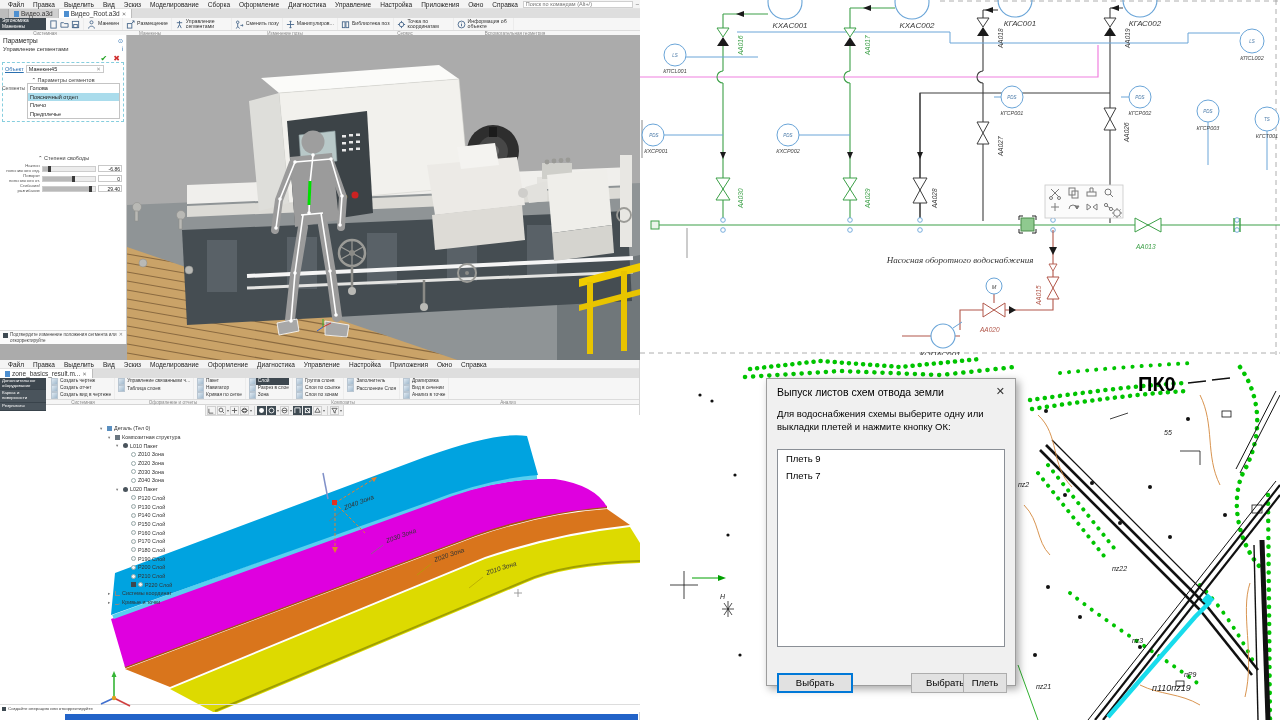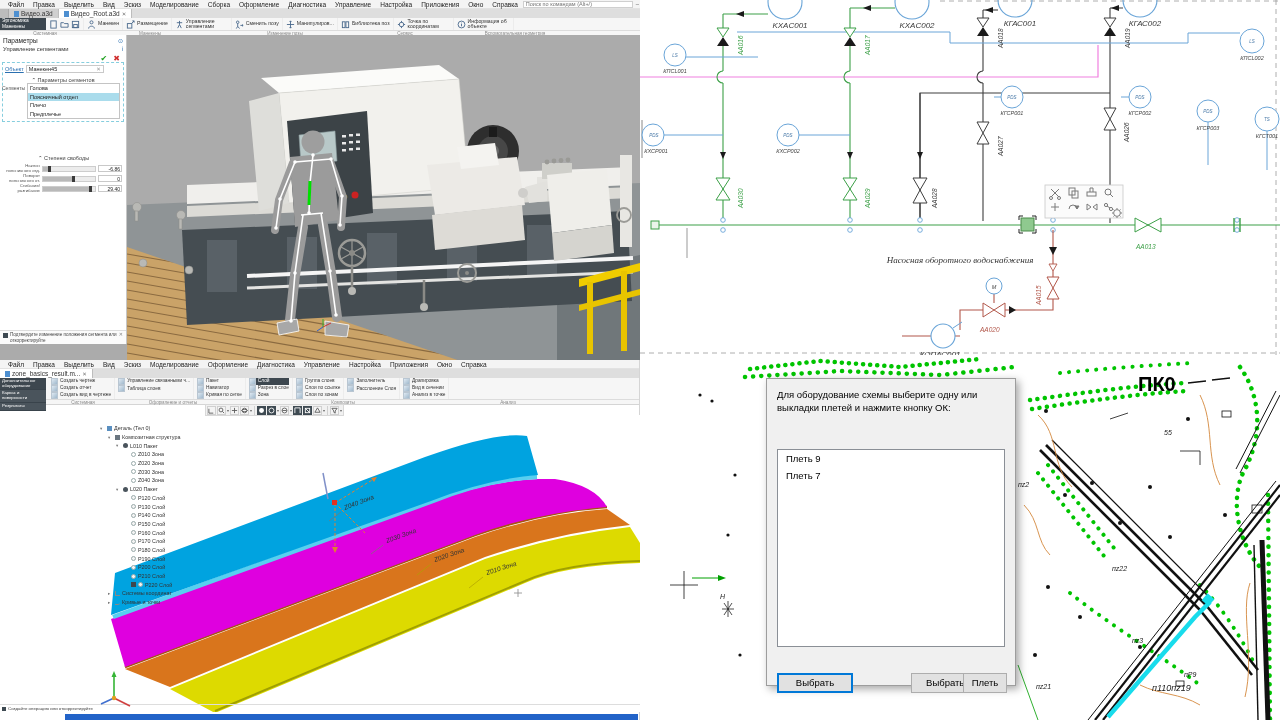--- a/index.html
+++ b/index.html
@@ -1287,22 +1287,26 @@
     <text class="mt" x="492" y="288">пz3</text>
     <text class="mt" x="544" y="322">пР9</text>
     <text class="mtbig" x="512" y="336">п110пz19</text>
     <text class="mt" x="378" y="132">пz2</text>
     <text class="mt" x="524" y="80">55</text>
     <text class="mt" x="80" y="244">Н</text>
   </g>
 </svg>
 
 <div class="dlg">
+  <div class="dlg-title">
+    <span>Выпуск  листов схем отвода земли</span>
+    <span class="dlg-x">✕</span>
+  </div>
   <div class="dlg-prompt">
-    <div>Для оборудование схемы  выберите  одну или</div>
+    <div>Для водоснабжения схемы  выберите  одну или</div>
     <div>выкладки плетей и нажмите  кнопку ОК:</div>
   </div>
   <div class="dlg-list">
     <div class="dl-item">Плеть 9</div>
     <div class="dl-item">Плеть 7</div>
   </div>
   <div class="dlg-btns">
     <button class="dbtn def" style="left:10px;width:76px;">Выбрать</button>
     <button class="dbtn" style="left:100px;width:86px;margin-left:44px;">Выбрать все</button>
     <button class="dbtn" style="left:196px;width:44px;">Плеть</button>

